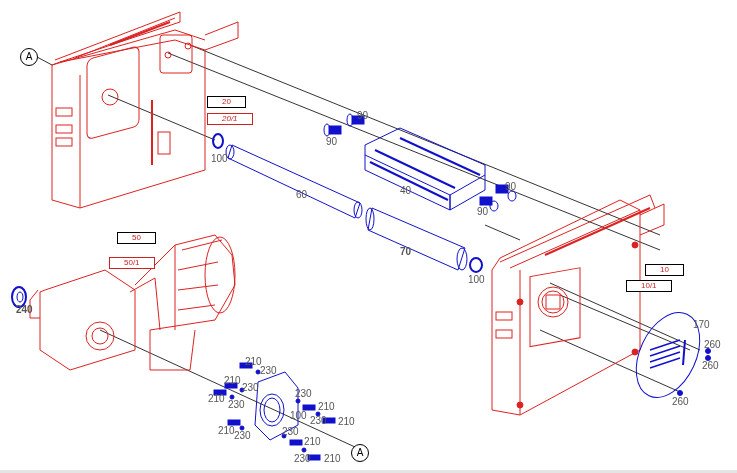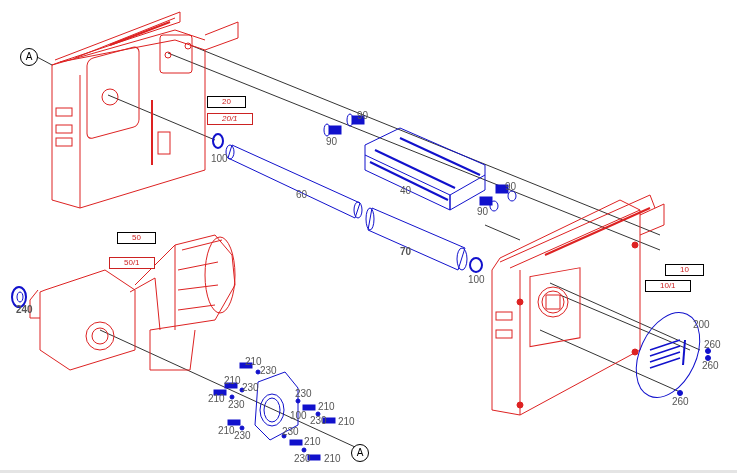--- a/index.html
+++ b/index.html
@@ -170,22 +170,22 @@
   </g>
 </svg>
 
 <div class="callout" style="left:20px;top:48px;">A</div>
 <div class="callout" style="left:351px;top:444px;">A</div>
 
 <div class="ref-box" style="left:207px;top:96px;">20</div>
 <div class="ref-box red" style="left:207px;top:113px;font-style:italic;">20/1</div>
 <div class="ref-box" style="left:117px;top:232px;">50</div>
 <div class="ref-box red" style="left:109px;top:245px;margin-top:12px;">50/1</div>
-<div class="ref-box" style="left:645px;top:264px;margin-left:20px;">10</div>
-<div class="ref-box" style="left:645px;top:280px;text-align:right;">10/1</div>
+<div class="ref-box" style="left:645px;top:264px;">10</div>
+<div class="ref-box" style="left:626px;top:280px;text-align:right;">10/1</div>
 
 <span class="pos-label" style="left:211px;top:155px;">100</span>
 <span class="pos-label" style="left:357px;top:112px;">90</span>
 <span class="pos-label" style="left:326px;top:138px;">90</span>
 <span class="pos-label" style="left:505px;top:183px;">90</span>
 <span class="pos-label" style="left:477px;top:208px;">90</span>
 <span class="pos-label" style="left:400px;top:187px;">40</span>
 <span class="pos-label" style="left:296px;top:191px;">60</span>
 <span class="pos-label" style="left:400px;top:248px;font-weight:bold;">70</span>
 <span class="pos-label" style="left:468px;top:276px;">100</span>
@@ -200,18 +200,18 @@
 <span class="pos-label" style="left:318px;top:403px;">210</span>
 <span class="pos-label" style="left:290px;top:412px;">100</span>
 <span class="pos-label" style="left:310px;top:417px;">230</span>
 <span class="pos-label" style="left:338px;top:418px;">210</span>
 <span class="pos-label" style="left:218px;top:427px;">210</span>
 <span class="pos-label" style="left:234px;top:432px;">230</span>
 <span class="pos-label" style="left:282px;top:428px;">230</span>
 <span class="pos-label" style="left:304px;top:438px;">210</span>
 <span class="pos-label" style="left:294px;top:455px;">230</span>
 <span class="pos-label" style="left:324px;top:455px;">210</span>
-<span class="pos-label" style="left:693px;top:321px;">200</span>
+<span class="pos-label" style="left:693px;top:321px;">170</span>
 <span class="pos-label" style="left:704px;top:341px;">260</span>
 <span class="pos-label" style="left:702px;top:362px;">260</span>
 <span class="pos-label" style="left:672px;top:398px;">260</span>
 
 <div class="bottom-bar"></div>
 
 </body></html>

